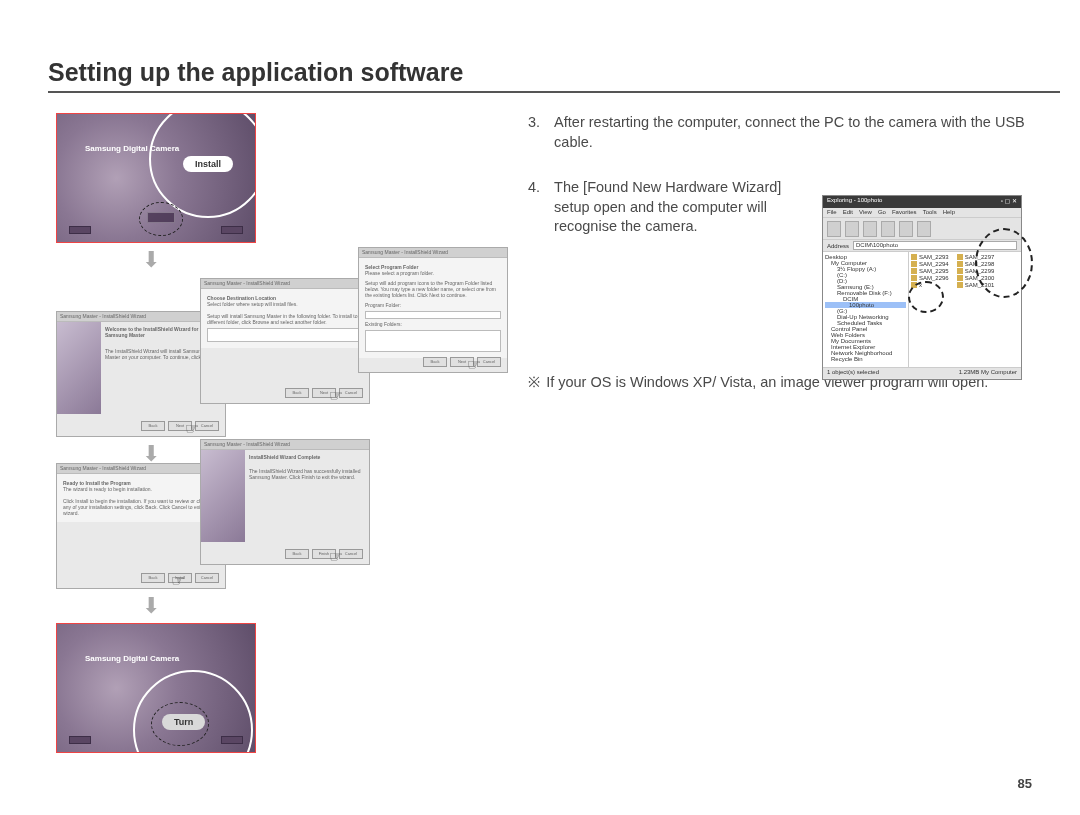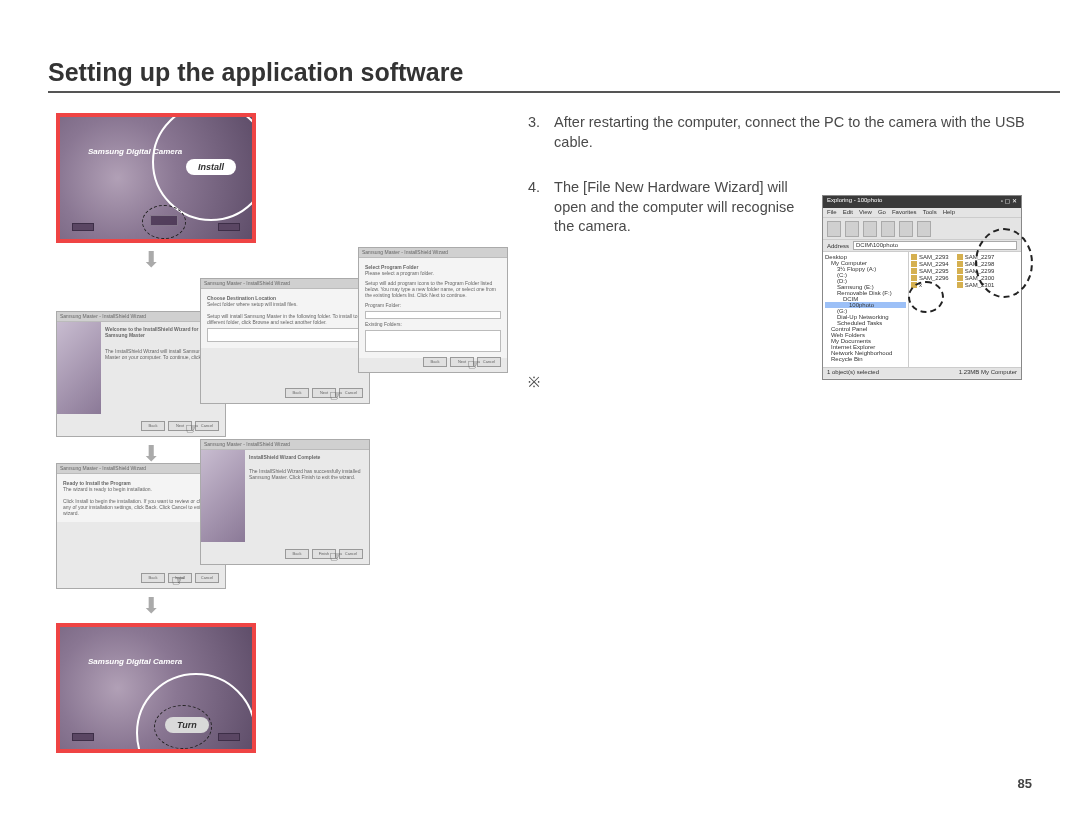--- a/index.html
+++ b/index.html
@@ -41,24 +41,23 @@
     width: 24px; height: 10px; background: #e0e0e0; border: 1px solid #999; font-size: 4px;
     display: flex; align-items: center; justify-content: center;
   }
   .shot .inset {
     background: #fff; border: 1px solid #bbb; padding: 3px; margin-top: 3px;
   }
 
   
   .installer {
     position: absolute;
-    border: 4px solid #ef4444;
+    border: 1px solid #ef4444;
     overflow: hidden;
     font-family: Arial, sans-serif;
-    font-style: italic;
   }
   .installer .bg {
     background: radial-gradient(circle at 30% 50%, #b1a0b6 0%, #8a7793 40%, #5f4e6a 100%);
     position: absolute; inset: 0;
   }
   .installer .circ {
     position: absolute; border: 2px solid #fff; border-radius: 50%;
   }
   .installer .pill {
     position: absolute; background: #fff; color: #333; font-size: 9px; font-weight: bold;
@@ -231,28 +230,29 @@
 
     <div class="right">
       <div class="step">
         <div class="num">3.</div>
         <div>After restarting the computer, connect the PC to the camera with the USB cable.</div>
       </div>
 
       <div class="step" style="max-width:280px;">
         <div class="num">4.</div>
         <div>
-          <div>The [File New Hardware Wizard] will open and the computer will recognise the camera.</div>
+          <div>The [Found New Hardware Wizard] setup open and the computer will recognise the camera.</div>
         </div>
       </div>
 
       <div style="height:94px;"></div>
 
       <div class="note">
         <div>※</div>
+        <div>If your OS is Windows XP/ Vista, an image viewer program will open.</div>
       </div>
     </div>
   </div>
 
   <div class="page-num">85</div>
 </div>
 
 <div class="fb">
   <div class="ttl">
     <span><span>Exploring</span> - <span>100photo</span></span>

